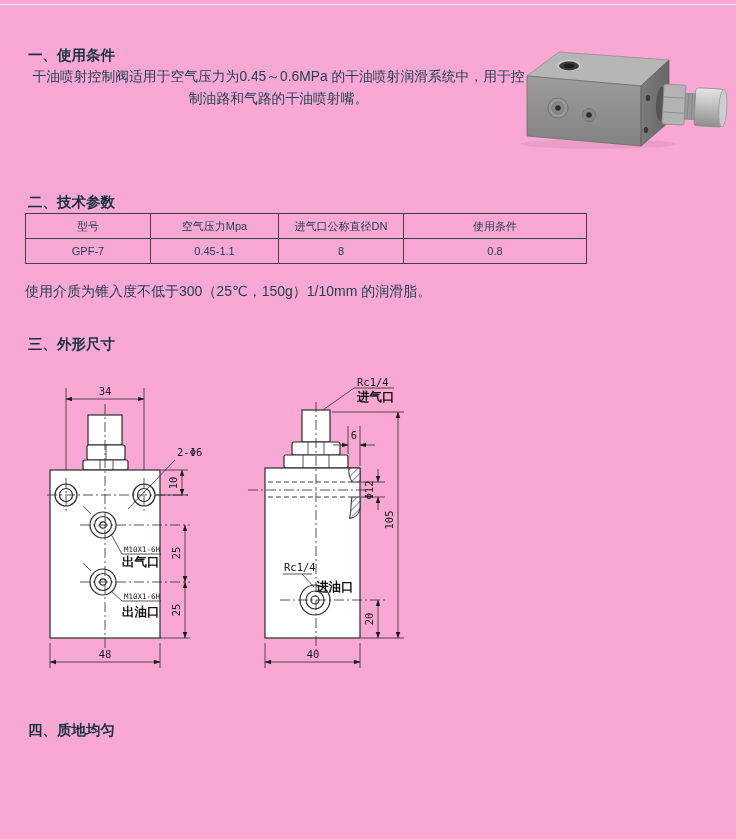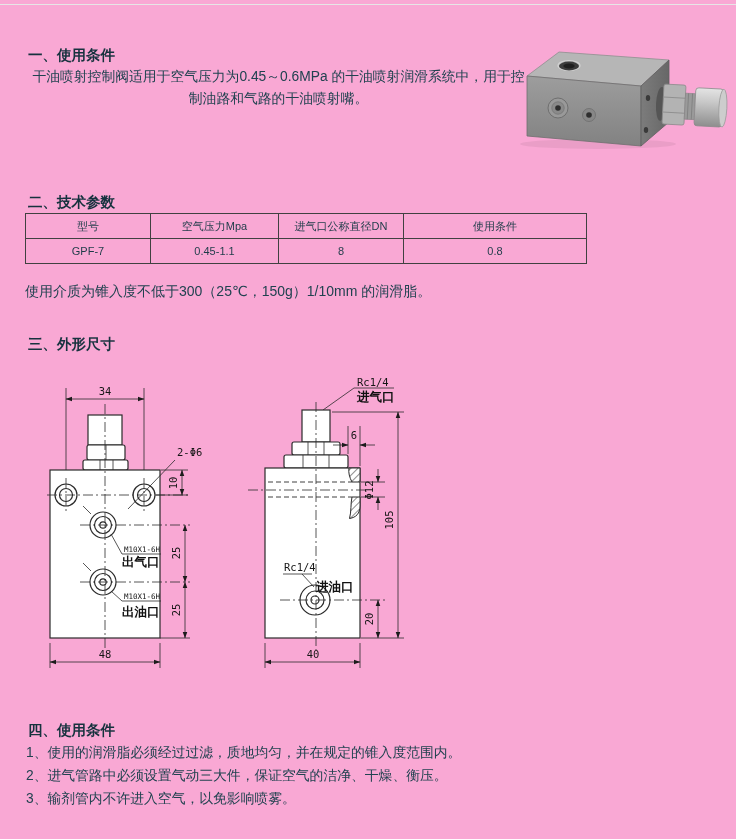--- a/index.html
+++ b/index.html
@@ -241,19 +241,14 @@
       <line class="thin" x1="358" y1="240" x2="358" y2="278" marker-start="url(#ar)" marker-end="url(#ar)"></line>
       <text class="dim" text-anchor="middle" transform="rotate(-90 350 259)" x="350" y="262">20</text>
 
       <line class="thin" x1="245" y1="283" x2="245" y2="308"></line>
       <line class="thin" x1="340" y1="283" x2="340" y2="308"></line>
       <line class="thin" x1="245" y1="302" x2="340" y2="302" marker-start="url(#ar)" marker-end="url(#ar)"></line>
       <text class="dim" x="293" y="298" text-anchor="middle">40</text>
     </g>
   </svg>
 
-  <div class="h2" style="left:28px; top:721px;">四、使用条件</div>
-  <div class="s4-list">
-    <div>1、使用的润滑脂必须经过过滤，质地均匀，并在规定的锥入度范围内。</div>
-    <div>2、进气管路中必须设置气动三大件，保证空气的洁净、干燥、衡压。</div>
-    <div>3、输剂管内不许进入空气，以免影响喷雾。</div>
-  </div>
+  <div class="h2" style="left:28px; top:721px;">四、质地均匀</div>
 </div>
 
 </body></html>

